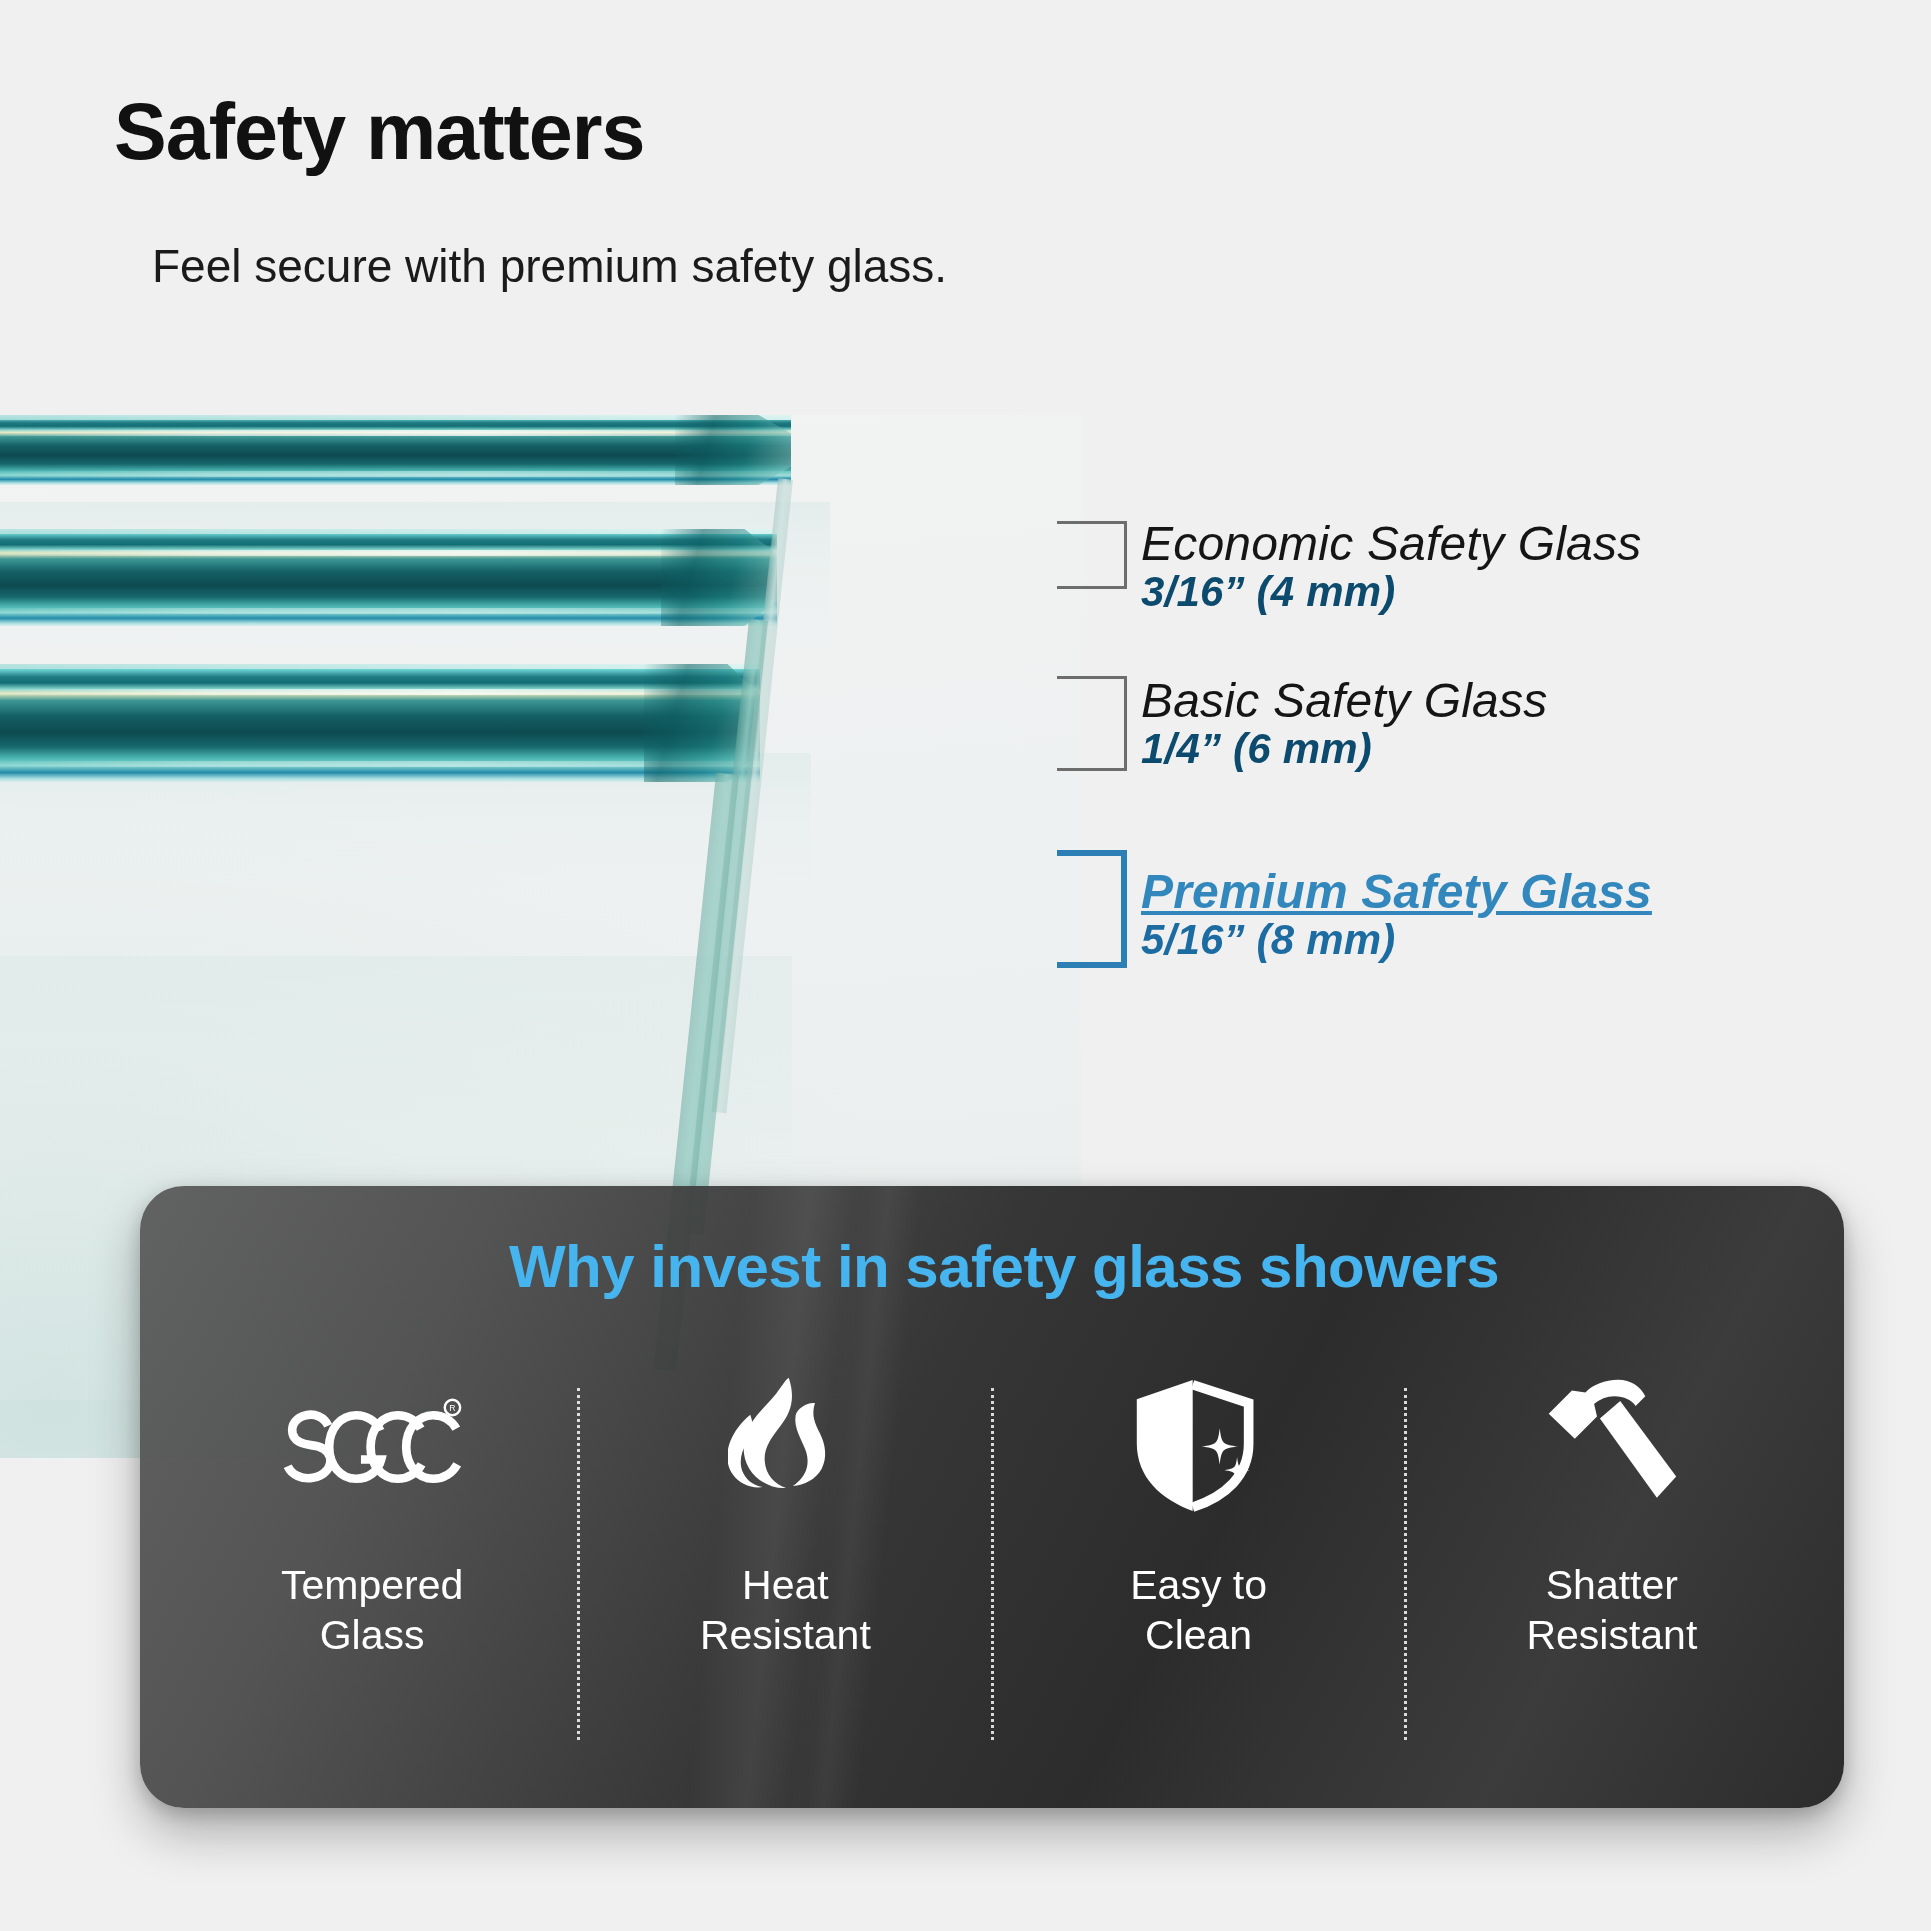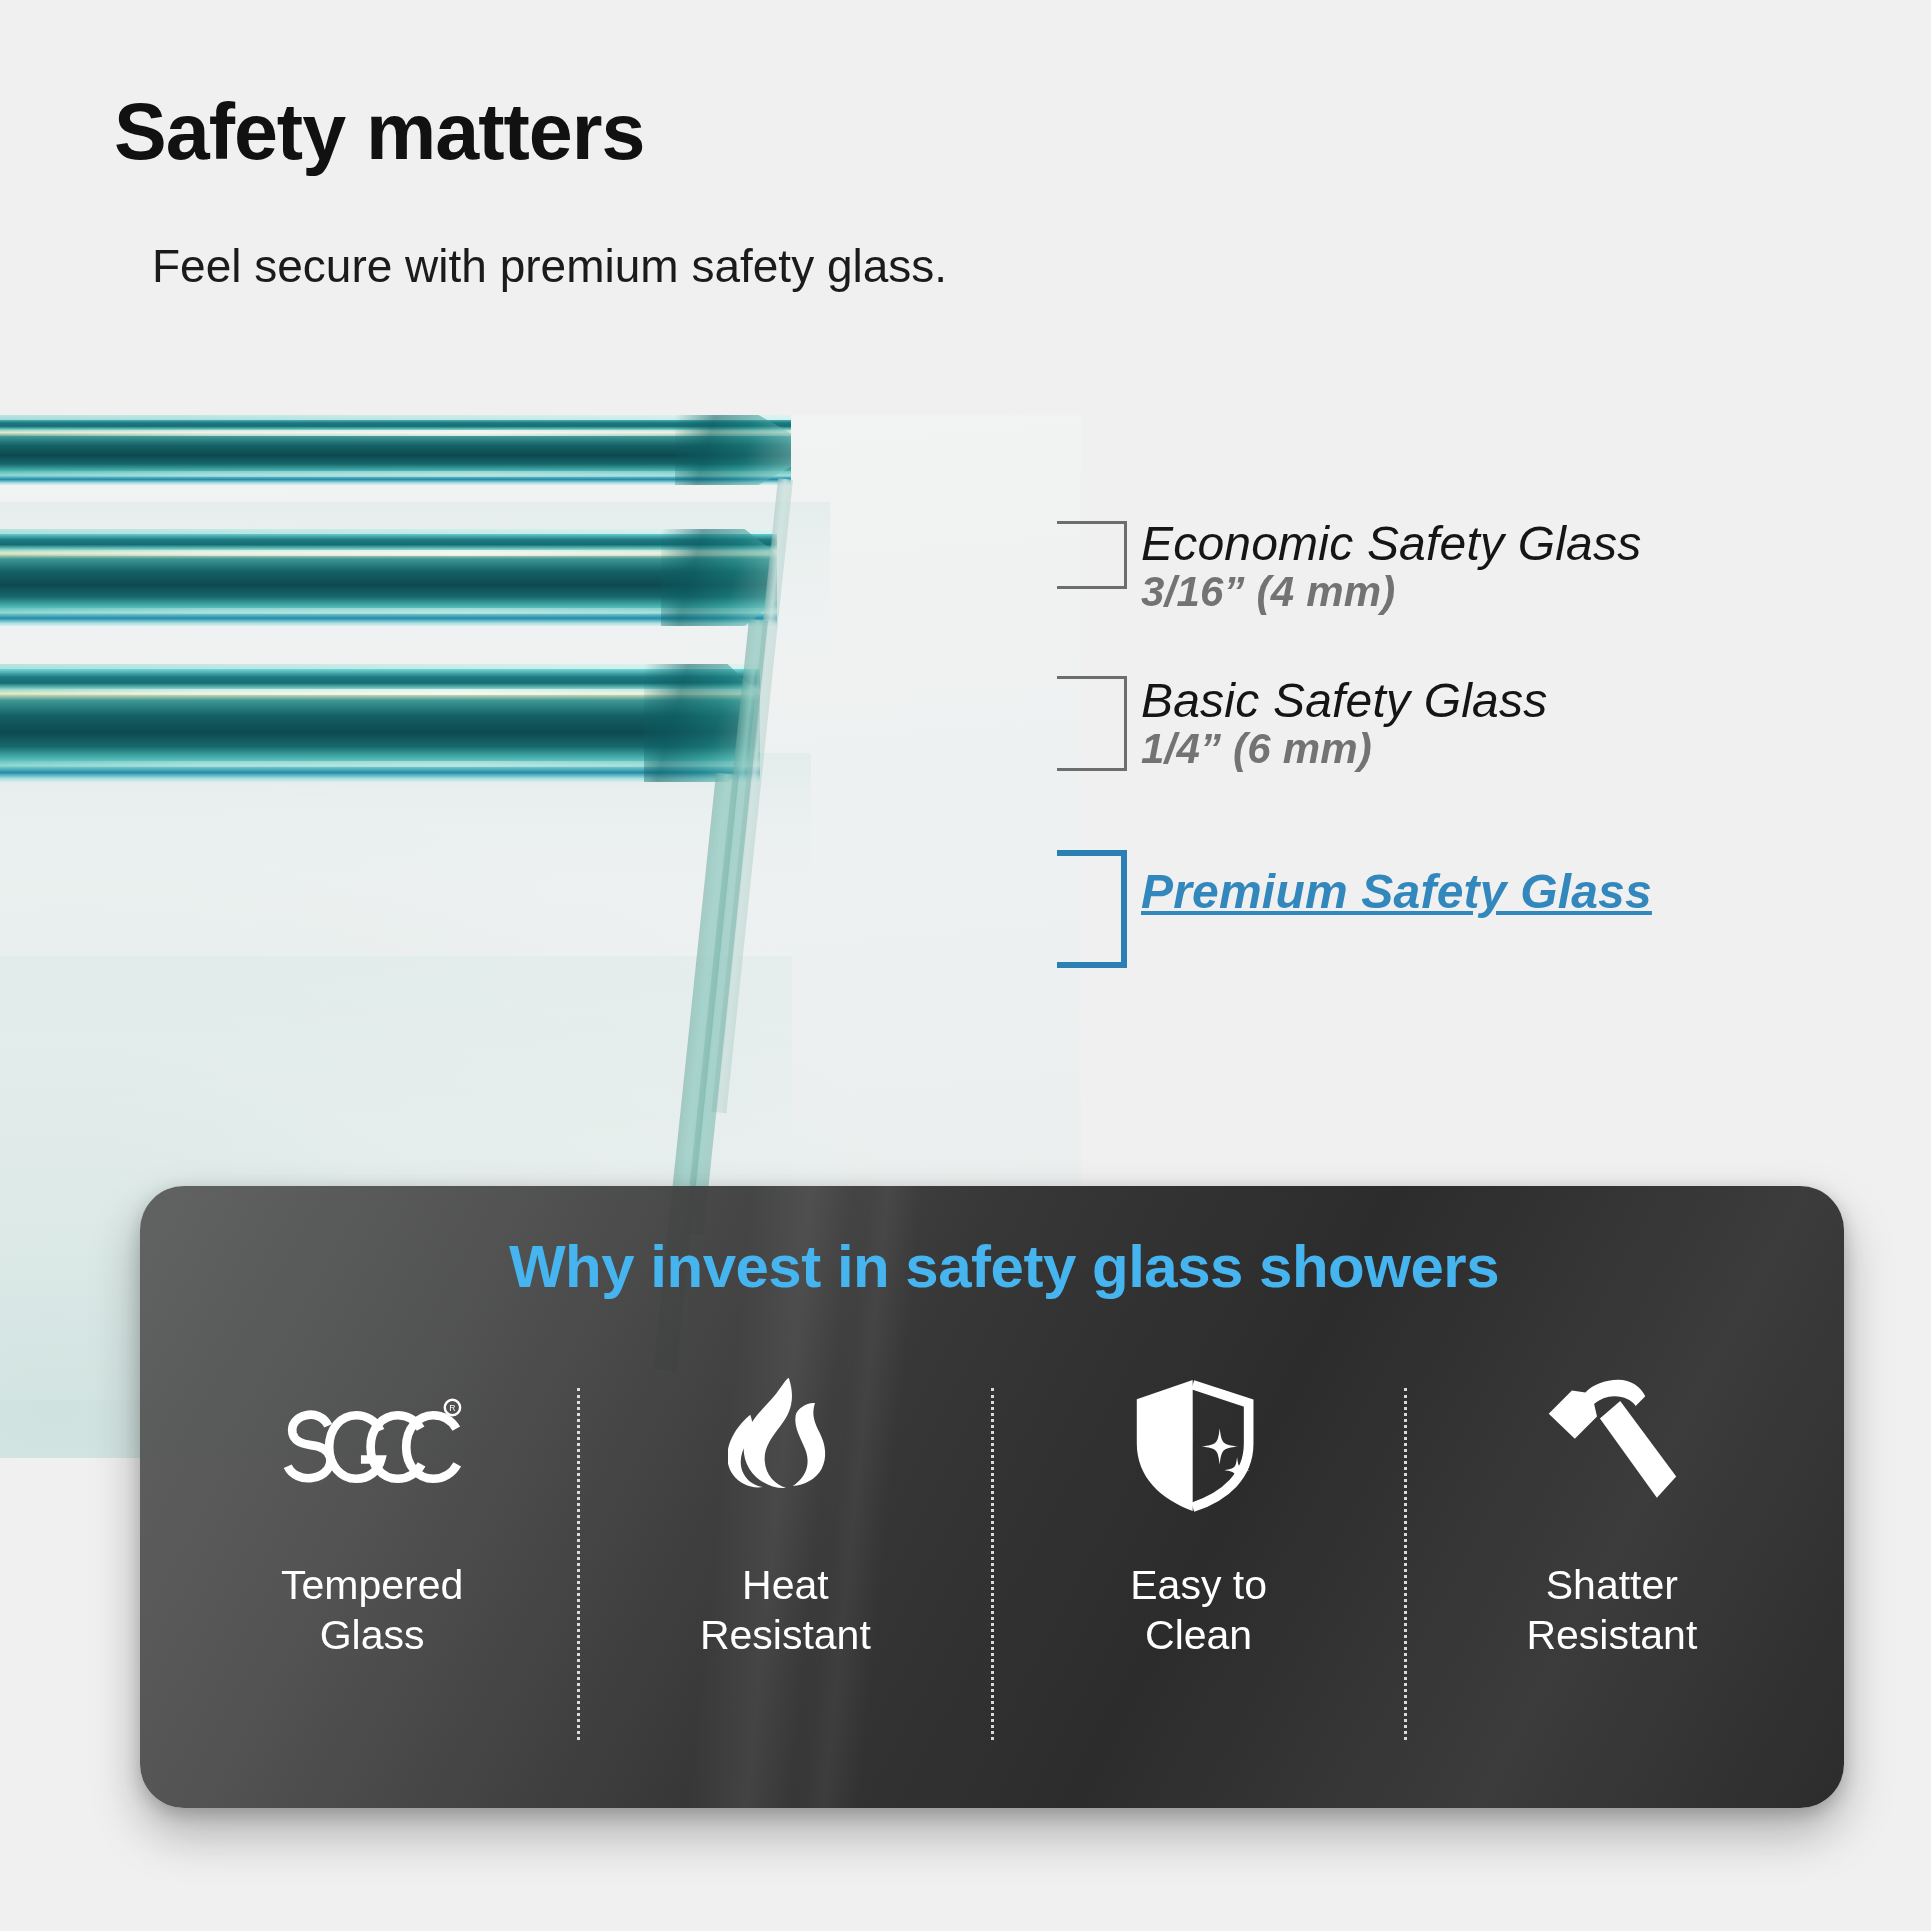--- a/index.html
+++ b/index.html
@@ -95,21 +95,21 @@
   .bracket.accent span{background:#2c7fb5;}
   .bracket.accent .t,.bracket.accent .b{height:5.8px;}
   .bracket.accent .r{width:5.8px;}
 
   .lbl{position:absolute;white-space:nowrap;}
   .lbl .name{
     font-size:48px;font-style:italic;color:#151515;line-height:1.05;
     display:block;letter-spacing:0.2px;text-align:right;
   }
   .lbl .dim{
-    font-size:42px;font-style:italic;font-weight:bold;color:#737373;
+    font-size:42px;font-style:italic;font-weight:bold;color:#0c4a6e;
     line-height:1.1;display:block;letter-spacing:0.2px;
   }
   .lbl.accent .name{color:#3287bd;font-weight:bold;text-decoration:underline;}
   .lbl.accent .dim{color:#1c6ba1;}
 
   
   .card{
     position:absolute;left:140px;top:1186px;width:1704px;height:622px;
     border-radius:44px;
     background:
@@ -218,20 +218,21 @@
     <span class="dim">3/16” (4 mm)</span>
   </div>
 
   <div class="lbl" style="left:1141px;top:676px;">
     <span class="name">Basic Safety Glass</span>
     <span class="dim">1/4” (6 mm)</span>
   </div>
 
   <div class="lbl accent" style="left:1141px;top:867px;">
     <span class="name">Premium Safety Glass</span>
+    <span class="dim">5/16” (8 mm)</span>
   </div>
 
   <div class="card">
     <div class="card-sheen"></div>
     <div class="card-sheen b"></div>
 
     <div class="card-title">Why invest in safety glass showers</div>
 
     <div class="features">
 

